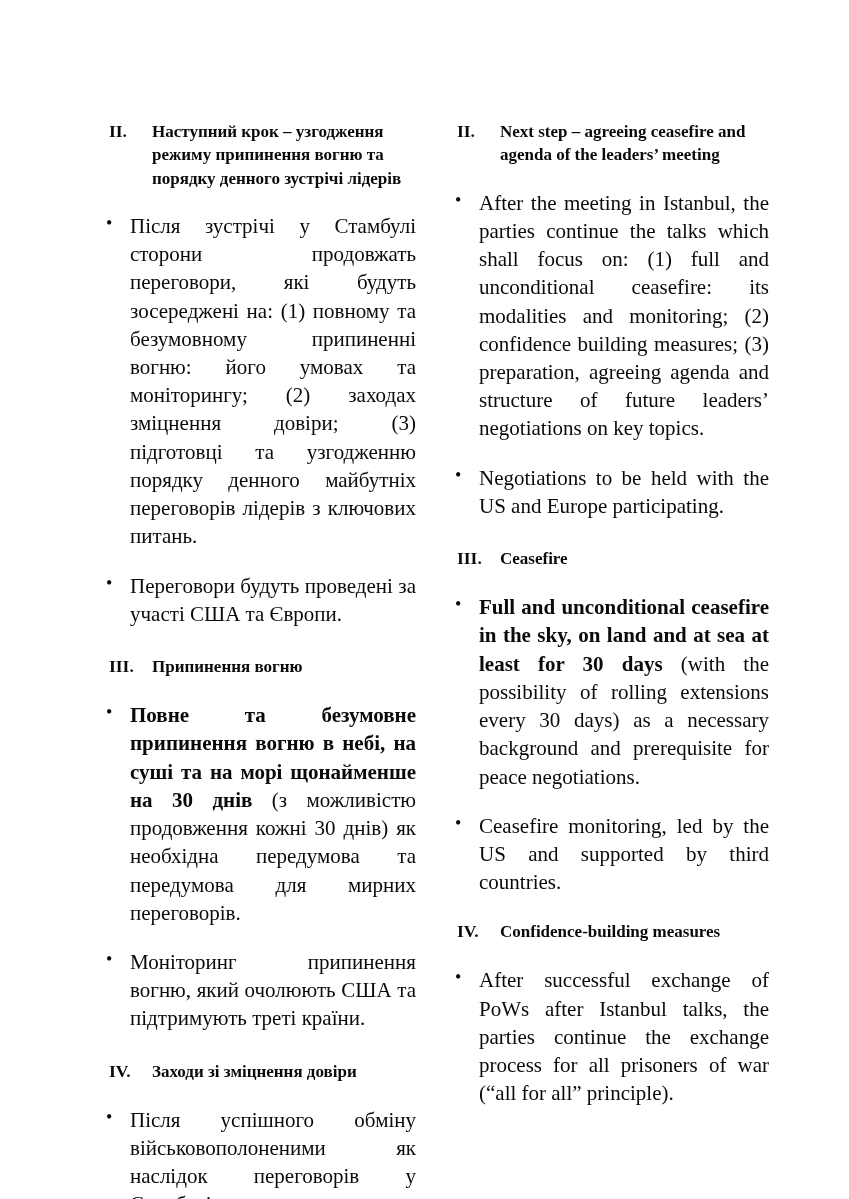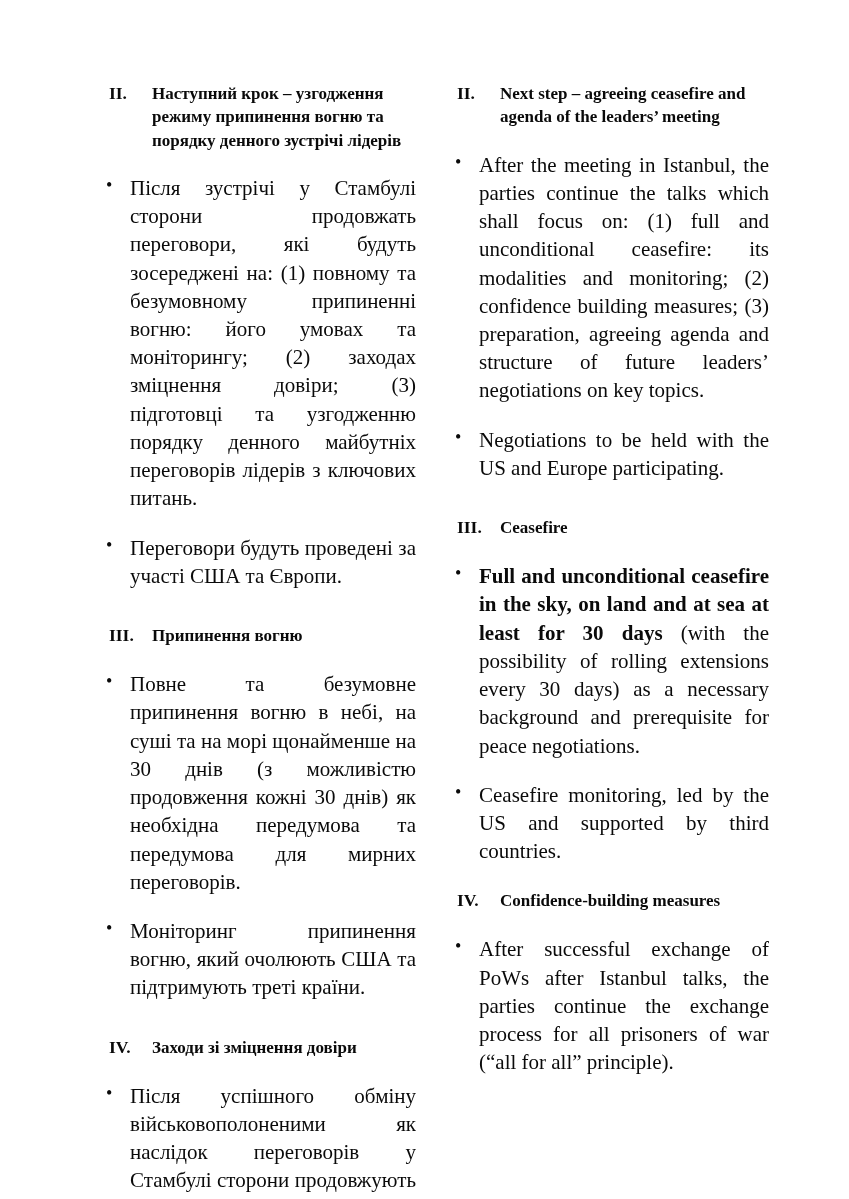--- a/index.html
+++ b/index.html
@@ -14,21 +14,21 @@
     font-family: "Liberation Serif", "DejaVu Serif", serif;
     color: #0a0a0a;
     position: relative;
     overflow: hidden;
   }
   .page {
     position: absolute;
     left: 0; top: 0;
     width: 849px;
     height: 1199px;
-    padding: 82px 100px 40px 100px;
+    padding: 120px 100px 40px 100px;
   }
   .columns {
     display: flex;
     flex-direction: row;
     gap: 37px;
     align-items: flex-start;
   }
   .col {
     width: 316px;
     flex: 0 0 316px;
@@ -75,21 +75,21 @@
   .bullet-row.r .dot { flex: 0 0 26px; padding-left: 2px; }
   .bullet-row .text {
     flex: 1 1 auto;
     font-size: 21px;
     line-height: 1.345;
     text-align: justify;
     text-justify: inter-word;
     hyphens: none;
   }
 
-  .gap-sec { margin-top: 34px; }
+  .gap-sec { margin-top: 27px; }
   .gap-sec-sm { margin-top: 24px; }
   .gap-b { margin-top: 21px; }
   .gap-b2 { margin-top: 22px; }
 </style>
 </head>
 <body>
 
 <div class="page">
   <div class="columns">
 
@@ -110,21 +110,21 @@
         <div class="text">Переговори будуть проведені за участі США та Європи.</div>
       </div>
 
       <div class="section-head gap-sec">
         <div class="numeral">III.</div>
         <div class="title">Припинення вогню</div>
       </div>
 
       <div class="bullet-row l gap-b2">
         <div class="dot">•</div>
-        <div class="text"><span class="bold-seg" style="font-weight:normal;margin-top:46px;">Повне та безумовне припинення вогню в небі, на суші та на морі щонайменше на 30 днів </span><span>(з можливістю продовження кожні 30 днів) як необхідна передумова та передумова для мирних переговорів.</span></div>
+        <div class="text"><span class="bold-seg" style="font-weight:bold;margin-top:46px;">Повне та безумовне припинення вогню в небі, на суші та на морі щонайменше на 30 днів </span><span>(з можливістю продовження кожні 30 днів) як необхідна передумова та передумова для мирних переговорів.</span></div>
       </div>
 
       <div class="bullet-row l gap-b">
         <div class="dot">•</div>
         <div class="text">Моніторинг припинення вогню, який очолюють США та підтримують треті країни.</div>
       </div>
 
       <div class="section-head gap-sec">
         <div class="numeral">IV.</div>
         <div class="title">Заходи зі зміцнення довіри</div>

